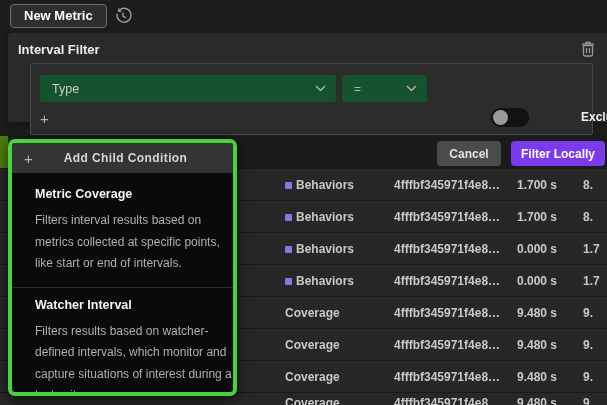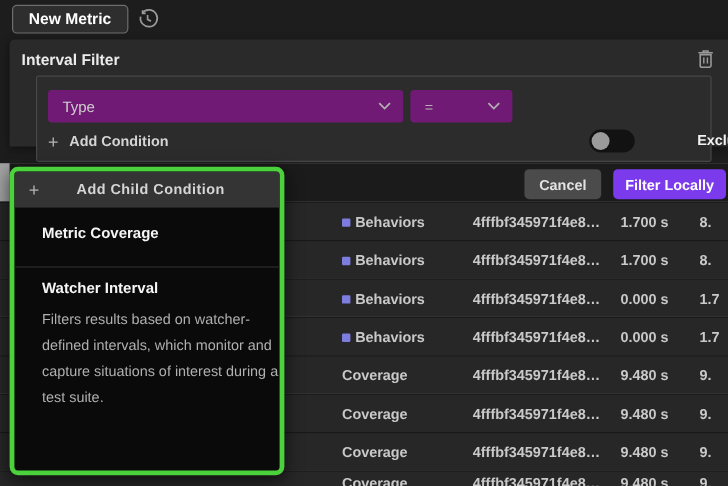--- a/index.html
+++ b/index.html
@@ -23,21 +23,21 @@
     box-shadow:0 2px 8px rgba(0,0,0,.45);
     text-decoration:underline;
   }
   .panel-title { position:absolute; left:10px; top:9px; font-size:13px; font-weight:bold; color:#ebebeb; }
   .trash-ic { position:absolute; left:572px; top:7px; width:16px; height:18px; cursor:pointer; }
   .groupbox {
     position:absolute; left:22px; top:30px; width:563px; height:72px;
     border:1px solid #474747; background:#2c2c2c; border-radius:2px;
   }
   .select {
-    position:absolute; top:11px; height:27px; background:#701a75; border-radius:3px;
+    position:absolute; top:11px; height:27px; background:#14532d; border-radius:3px;
     display:flex; align-items:center; padding:0 21px 0 12px; cursor:pointer;
   }
   .select .lbl { font-size:12.5px; color:#cfcfcf; }
   .select .chev { position:absolute; right:10px; top:10px; }
   .sel-field { left:9px;  width:296px; }
   .sel-op    { left:311px; width:85px; }
   .sel-op .lbl { color:#b3b3b3; font-size:12px; }
   .sel-val   { left:402px; width:149px; }
   .addcond {
     position:absolute; left:9px; top:44px; height:20px; display:flex; align-items:center;
@@ -50,21 +50,21 @@
   }
   .knob { position:absolute; left:2px; top:2px; width:15px; height:15px; border-radius:50%; background:#9a9a9a; }
   .exclude-lbl { position:absolute; left:506px; top:46px; font-size:12px; font-weight:bold; color:#f2f2f2;padding-left:44px; }
   
   .footer { position:absolute; left:8px; top:136px; width:599px; height:32px; background:#1b1b1b; }
   .btn { position:absolute; top:5px; height:25px; border:none; border-radius:4px;
          font-family:inherit; font-size:12px; font-weight:bold; cursor:pointer; }
   .btn-cancel { left:429px; width:64px; background:#4b4b4b; color:#e2e2e2; }
   .btn-apply  { left:503px; width:94px; background:#7c3aed; color:#ffffff; }
   
-  .table { position:absolute; left:0; top:136px; width:607px; height:269px; background:#a3a3a3; }
+  .table { position:absolute; left:0; top:136px; width:607px; height:269px; background:#4d7c0f; }
   .trow { position:absolute; left:0; width:607px; height:32px; background:#272727;
           border-top:1px solid #191919; cursor:pointer; }
   .trow .c { position:absolute; top:0; height:32px; line-height:32px; font-size:12px;
              font-weight:600; color:#c9c9c9; white-space:nowrap; }
   .c-type-b { left:296px; } .c-type-c { left:285px; }
   .c-id { left:394px; } .c-dur { left:517px; } .c-next { left:583px; }
   .rowsq { position:absolute; left:285px; top:13px; width:7px; height:7px;
            background:#7d7de0; border-radius:1px; }
   .trow.partial .c { line-height:20px; }
   
@@ -176,21 +176,20 @@
         <span class="lbl">=</span>
         <span class="chev">
           <svg width="11" height="7" viewBox="0 0 11 7">
               <polyline points="1,1 5.5,5.5 10,1" fill="none" stroke="#b0b0b0" stroke-width="1.5"></polyline>
             </svg>
         </span>
       </div>
 
       <div class="addcond">
         <span class="plus">+</span>
-        <span>Add Condition</span>
       </div>
 
       <div class="toggle">
         <span class="knob"></span>
       </div>
       <span class="exclude-lbl">Exclude</span>
     </div>
   </div>
 
   <div class="footer">
@@ -199,20 +198,21 @@
   </div>
 
   <div class="childmenu">
     <div class="cm-header">
       <span class="plus">+</span>
       <span class="title">Add Child Condition</span>
     </div>
     <div class="cm-body">
       <div class="cm-item">
         <div class="t">Metric Coverage</div>
+        <div class="d">Filters interval results based on metrics collected at specific points, like start or end of intervals.</div>
       </div>
       <div class="cm-div"></div>
       <div class="cm-item">
         <div class="t">Watcher Interval</div>
         <div class="d">Filters results based on watcher-defined intervals, which monitor and capture situations of interest during a test suite.</div>
       </div>
     </div>
   </div>
 
 </div>

